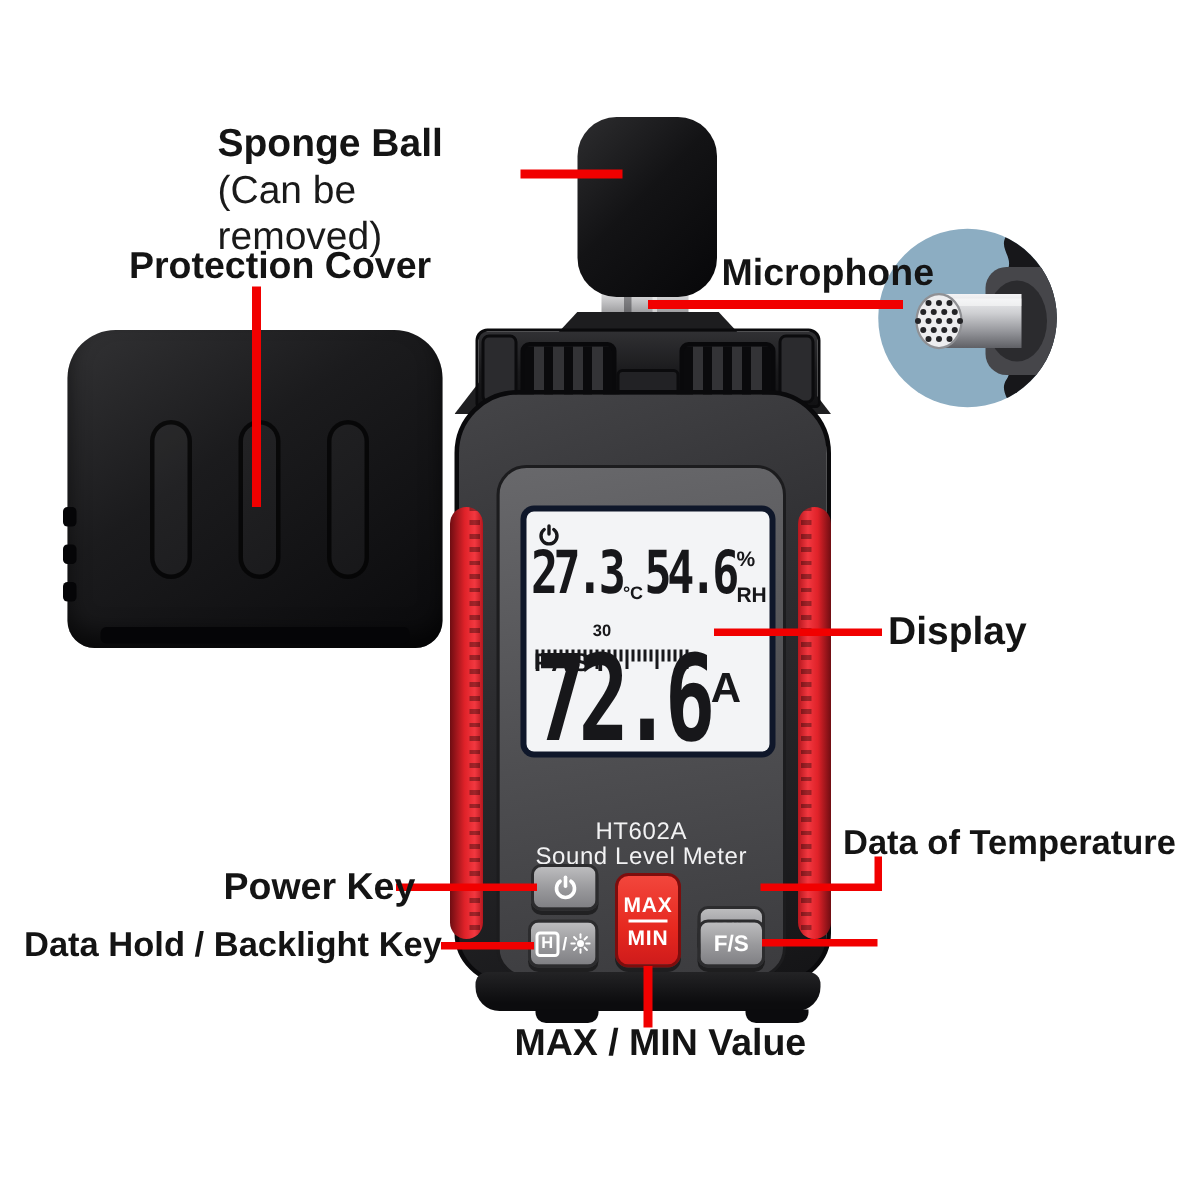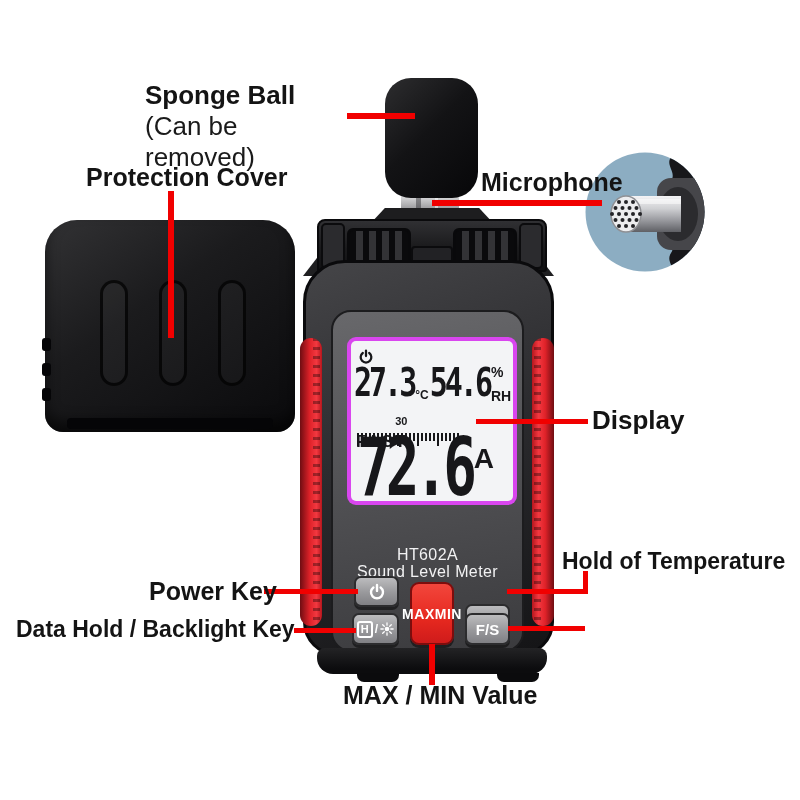--- a/index.html
+++ b/index.html
@@ -61,21 +61,21 @@
     background-size:7px 100%,100% 100%;background-position:right 2px top 0,0 0;}
   .grip-right{left:532px;
     background-image:repeating-linear-gradient(180deg,rgba(0,0,0,.35) 0 3px,rgba(0,0,0,0) 3px 9px),
       linear-gradient(90deg,#b5161d,#f23840 30%,#e02229 60%,#6f0d12);
     background-size:7px 100%,100% 100%;background-position:left 2px top 0,0 0;}
   .face{left:331px;top:310px;width:193px;height:342px;z-index:15;box-sizing:border-box;
     border-radius:20px;border:2px solid #1c1c1e;
     background:linear-gradient(170deg,#68686b 0%,#4e4e51 55%,#3b3b3e 100%);}
 
   
-  .lcd-bezel{left:347px;top:337px;width:170px;height:168px;background:#d946ef;border-radius:9px;z-index:16;padding:4px;box-sizing:border-box;}
+  .lcd-bezel{left:347px;top:337px;width:170px;height:168px;background:#0f172a;border-radius:9px;z-index:16;padding:4px;box-sizing:border-box;}
   .lcd{position:relative;width:100%;height:100%;background:#f3f4f6;border-radius:5px;overflow:hidden;color:#17171a;}
   .lcd-digits{font-family:"DejaVu Sans Mono", monospace;font-weight:bold;color:#17171a;}
   .temp-row{position:absolute;top:24px;left:3px;right:1px;display:flex;align-items:flex-end;}
   .d-big{font-size:30px;letter-spacing:-3px;transform:scaleY(1.32);transform-origin:center bottom;line-height:1;}
   .u-small{font-size:12px;font-weight:bold;line-height:1;margin:0 1px 2px 1px;}
   .u-col{display:flex;flex-direction:column;justify-content:space-between;height:38px;margin-left:1px;font-weight:bold;}
   .u-col span{line-height:1;}
   .mode-row{position:absolute;top:74px;left:5px;display:flex;align-items:flex-end;gap:5px;flex-direction:column;}
   .mode-30{font-size:11px;font-weight:bold;}
   .mode-fast{font-size:17px;font-weight:bold;letter-spacing:2px;}
@@ -91,21 +91,21 @@
 
   .brand{left:331px;width:193px;text-align:center;color:#f2f2f3;font-weight:normal;font-size:16px;letter-spacing:.4px;z-index:17;white-space:nowrap;}
 
   
   .btn{z-index:17;box-sizing:border-box;border-radius:7px;display:flex;align-items:center;justify-content:center;
     border:2px solid #2c2c2e;box-shadow:0 3px 0 rgba(0,0,0,.5);color:#ffffff;font-weight:bold;}
   .btn-gray{background:linear-gradient(180deg,#bcbcbe 0%,#98989b 55%,#808084 100%);}
   .btn-red{background:linear-gradient(180deg,#f2463c 0%,#e6281f 60%,#cf1b1b 100%);border-color:#7d0d0d;border-radius:9px;}
   .btn-power{left:354px;top:576px;width:45px;height:31px;}
   .btn-temp{left:465px;top:576px;width:45px;height:31px;font-size:10px;margin-top:28px;}
-  .btn-maxmin{left:410px;top:582px;width:44px;height:63px;flex-direction:row;font-size:14px;letter-spacing:.5px;}
+  .btn-maxmin{left:410px;top:582px;width:44px;height:63px;flex-direction:column;font-size:14px;letter-spacing:.5px;}
   .btn-maxmin .divider{width:66%;height:2px;background:#fff;margin:2px 0;}
   .btn-hold{left:352px;top:613px;width:47px;height:32px;gap:2px;font-size:12px;}
   .btn-fs{left:465px;top:613px;width:45px;height:32px;font-size:15px;}
   .h-box{border:2px solid #fff;border-radius:3px;font-size:11px;font-weight:bold;line-height:1;padding:1px 2px;}
 
   .bottomcap{left:317px;top:648px;width:230px;height:26px;z-index:16;border-radius:8px 8px 16px 16px;
     background:linear-gradient(180deg,#232325 0%,#0c0c0e 80%);}
   .foot{top:673px;width:42px;height:9px;background:#0b0b0d;border-radius:0 0 7px 7px;z-index:16;}
 
   
@@ -118,21 +118,21 @@
 
   <div class="abs center" style="left:145px;top:80px;width:205px;z-index:40">
     <div class="label lbl-26">Sponge Ball</div>
     <div class="note">(Can be removed)</div>
   </div>
   <div class="abs label lbl-25" style="left:86px;top:163px">Protection Cover</div>
   <div class="abs label lbl-25" style="left:481px;top:168px">Microphone</div>
   <div class="abs label lbl-26" style="left:592px;top:405px">Display</div>
   <div class="abs label lbl-25" style="left:149px;top:577px">Power Key</div>
   <div class="abs label lbl-23" style="left:16px;top:616px">Data Hold / Backlight Key</div>
-  <div class="abs label lbl-23" style="left:562px;top:548px">Hold of Temperature</div>
+  <div class="abs label lbl-23" style="left:562px;top:548px">Data of Temperature</div>
   <div class="abs label lbl-25" style="left:343px;top:681px">MAX / MIN Value</div>
 
   <div class="abs leader" style="left:347px;top:113px;width:68px;height:6px"></div>
   <div class="abs leader" style="left:168px;top:191px;width:6px;height:147px"></div>
   <div class="abs leader" style="left:432px;top:200px;width:170px;height:6px"></div>
   <div class="abs leader" style="left:476px;top:419px;width:112px;height:5px"></div>
   <div class="abs leader" style="left:264px;top:589px;width:94px;height:5px"></div>
   <div class="abs leader" style="left:294px;top:628px;width:62px;height:5px"></div>
   <div class="abs leader" style="left:507px;top:589px;width:81px;height:5px"></div>
   <div class="abs leader" style="left:583px;top:571px;width:5px;height:23px"></div>

